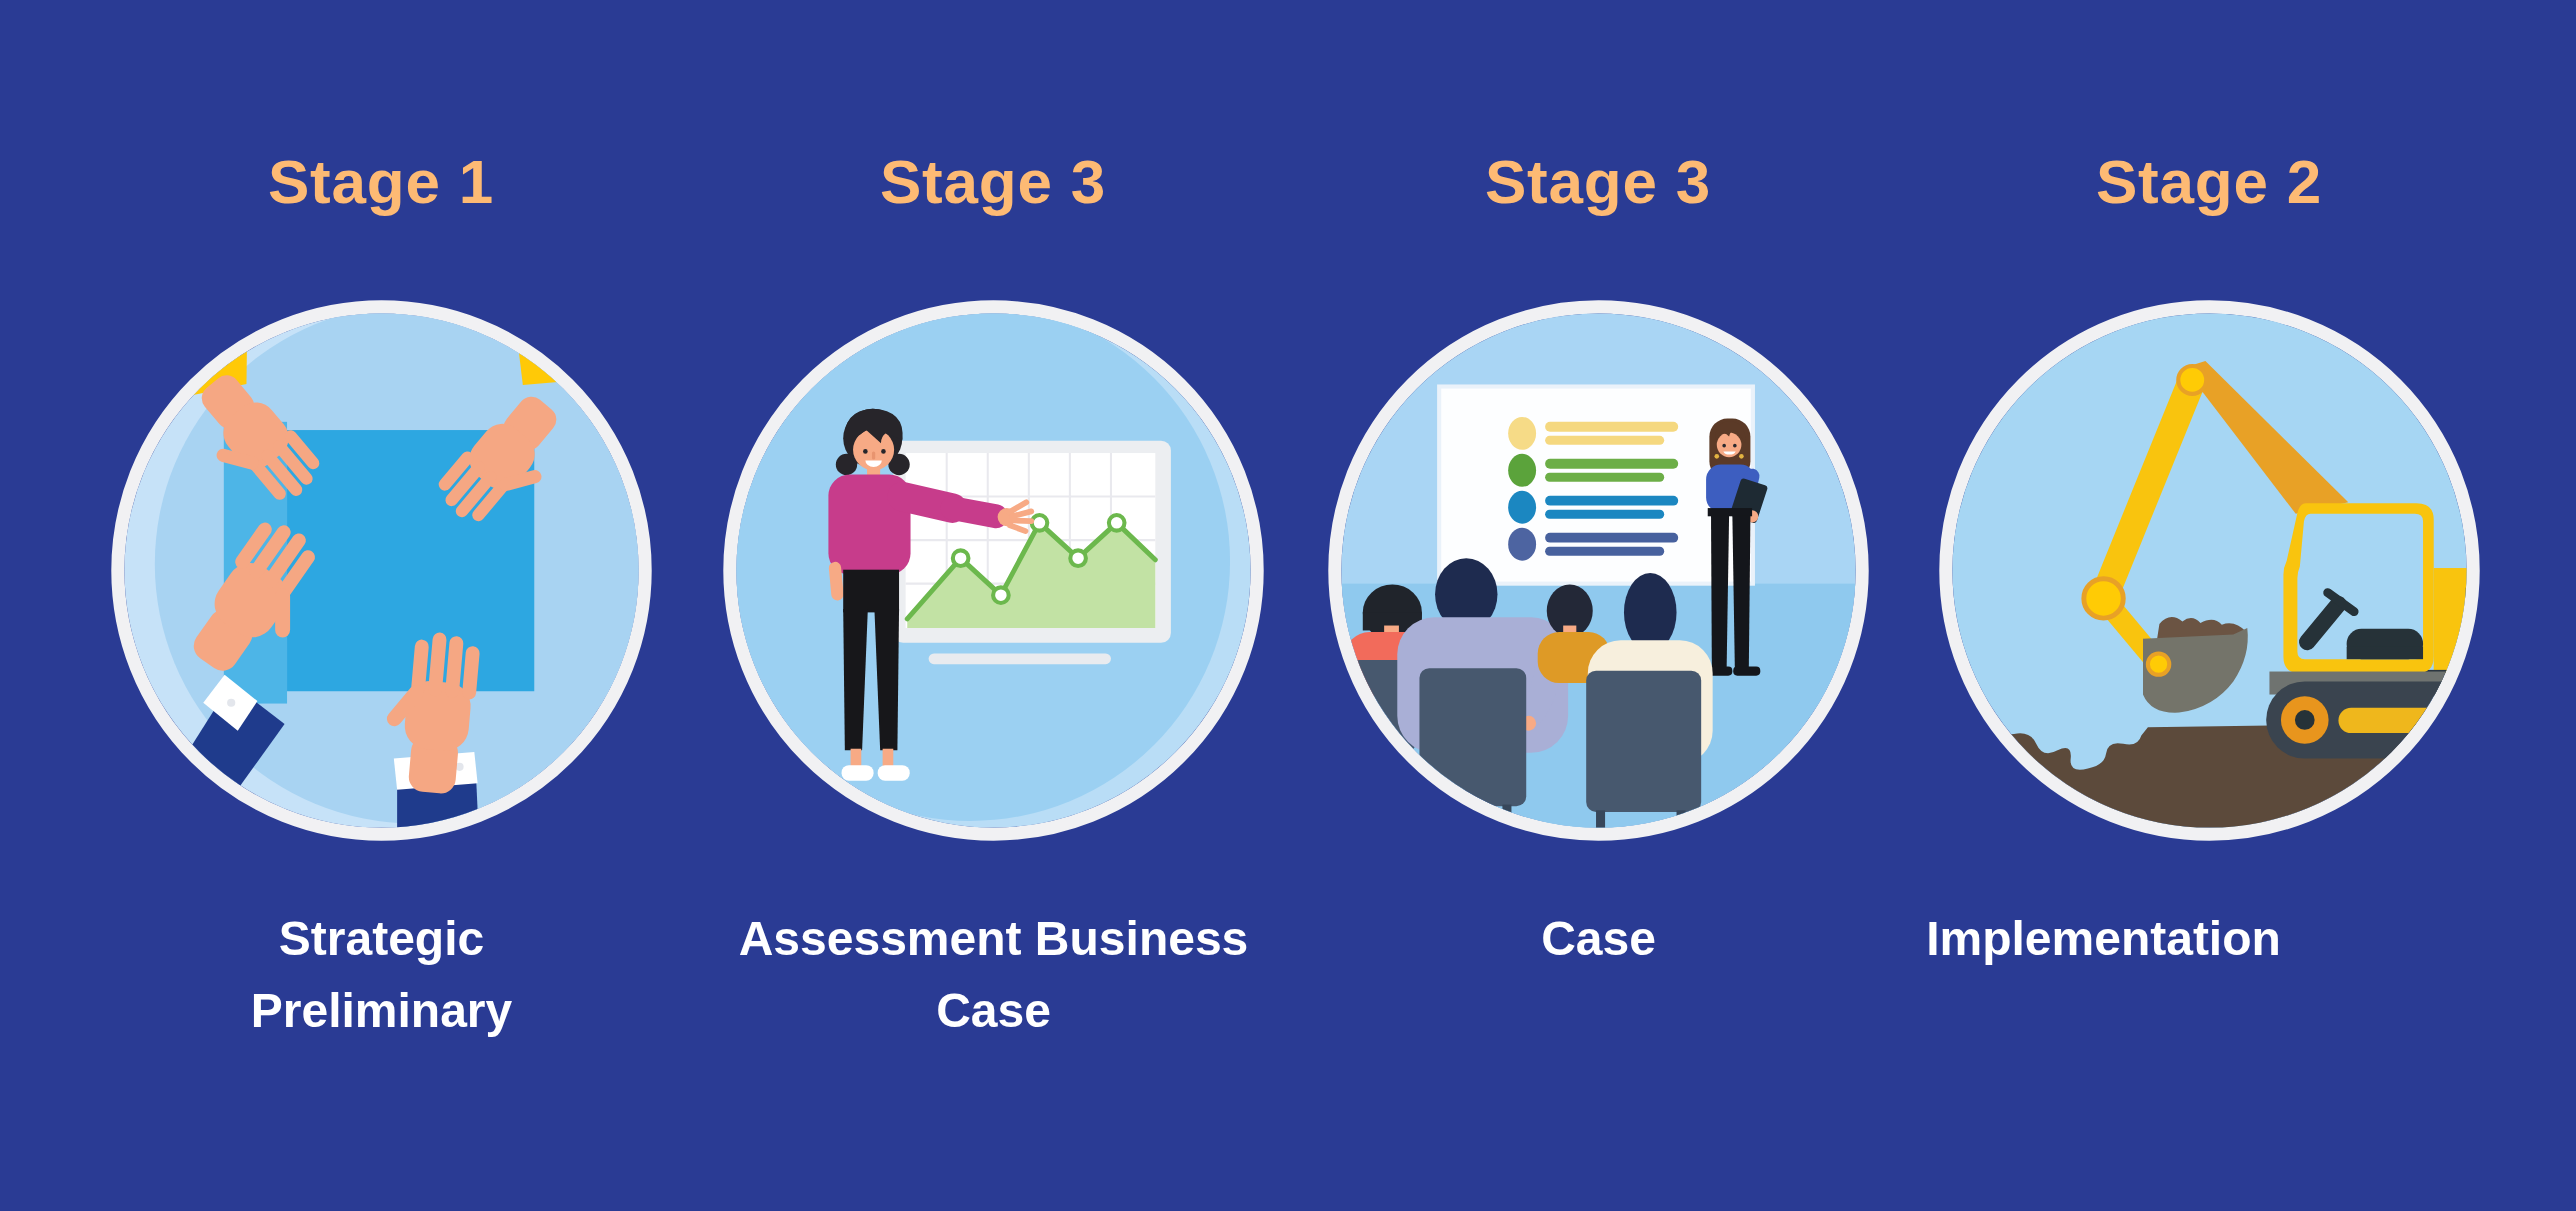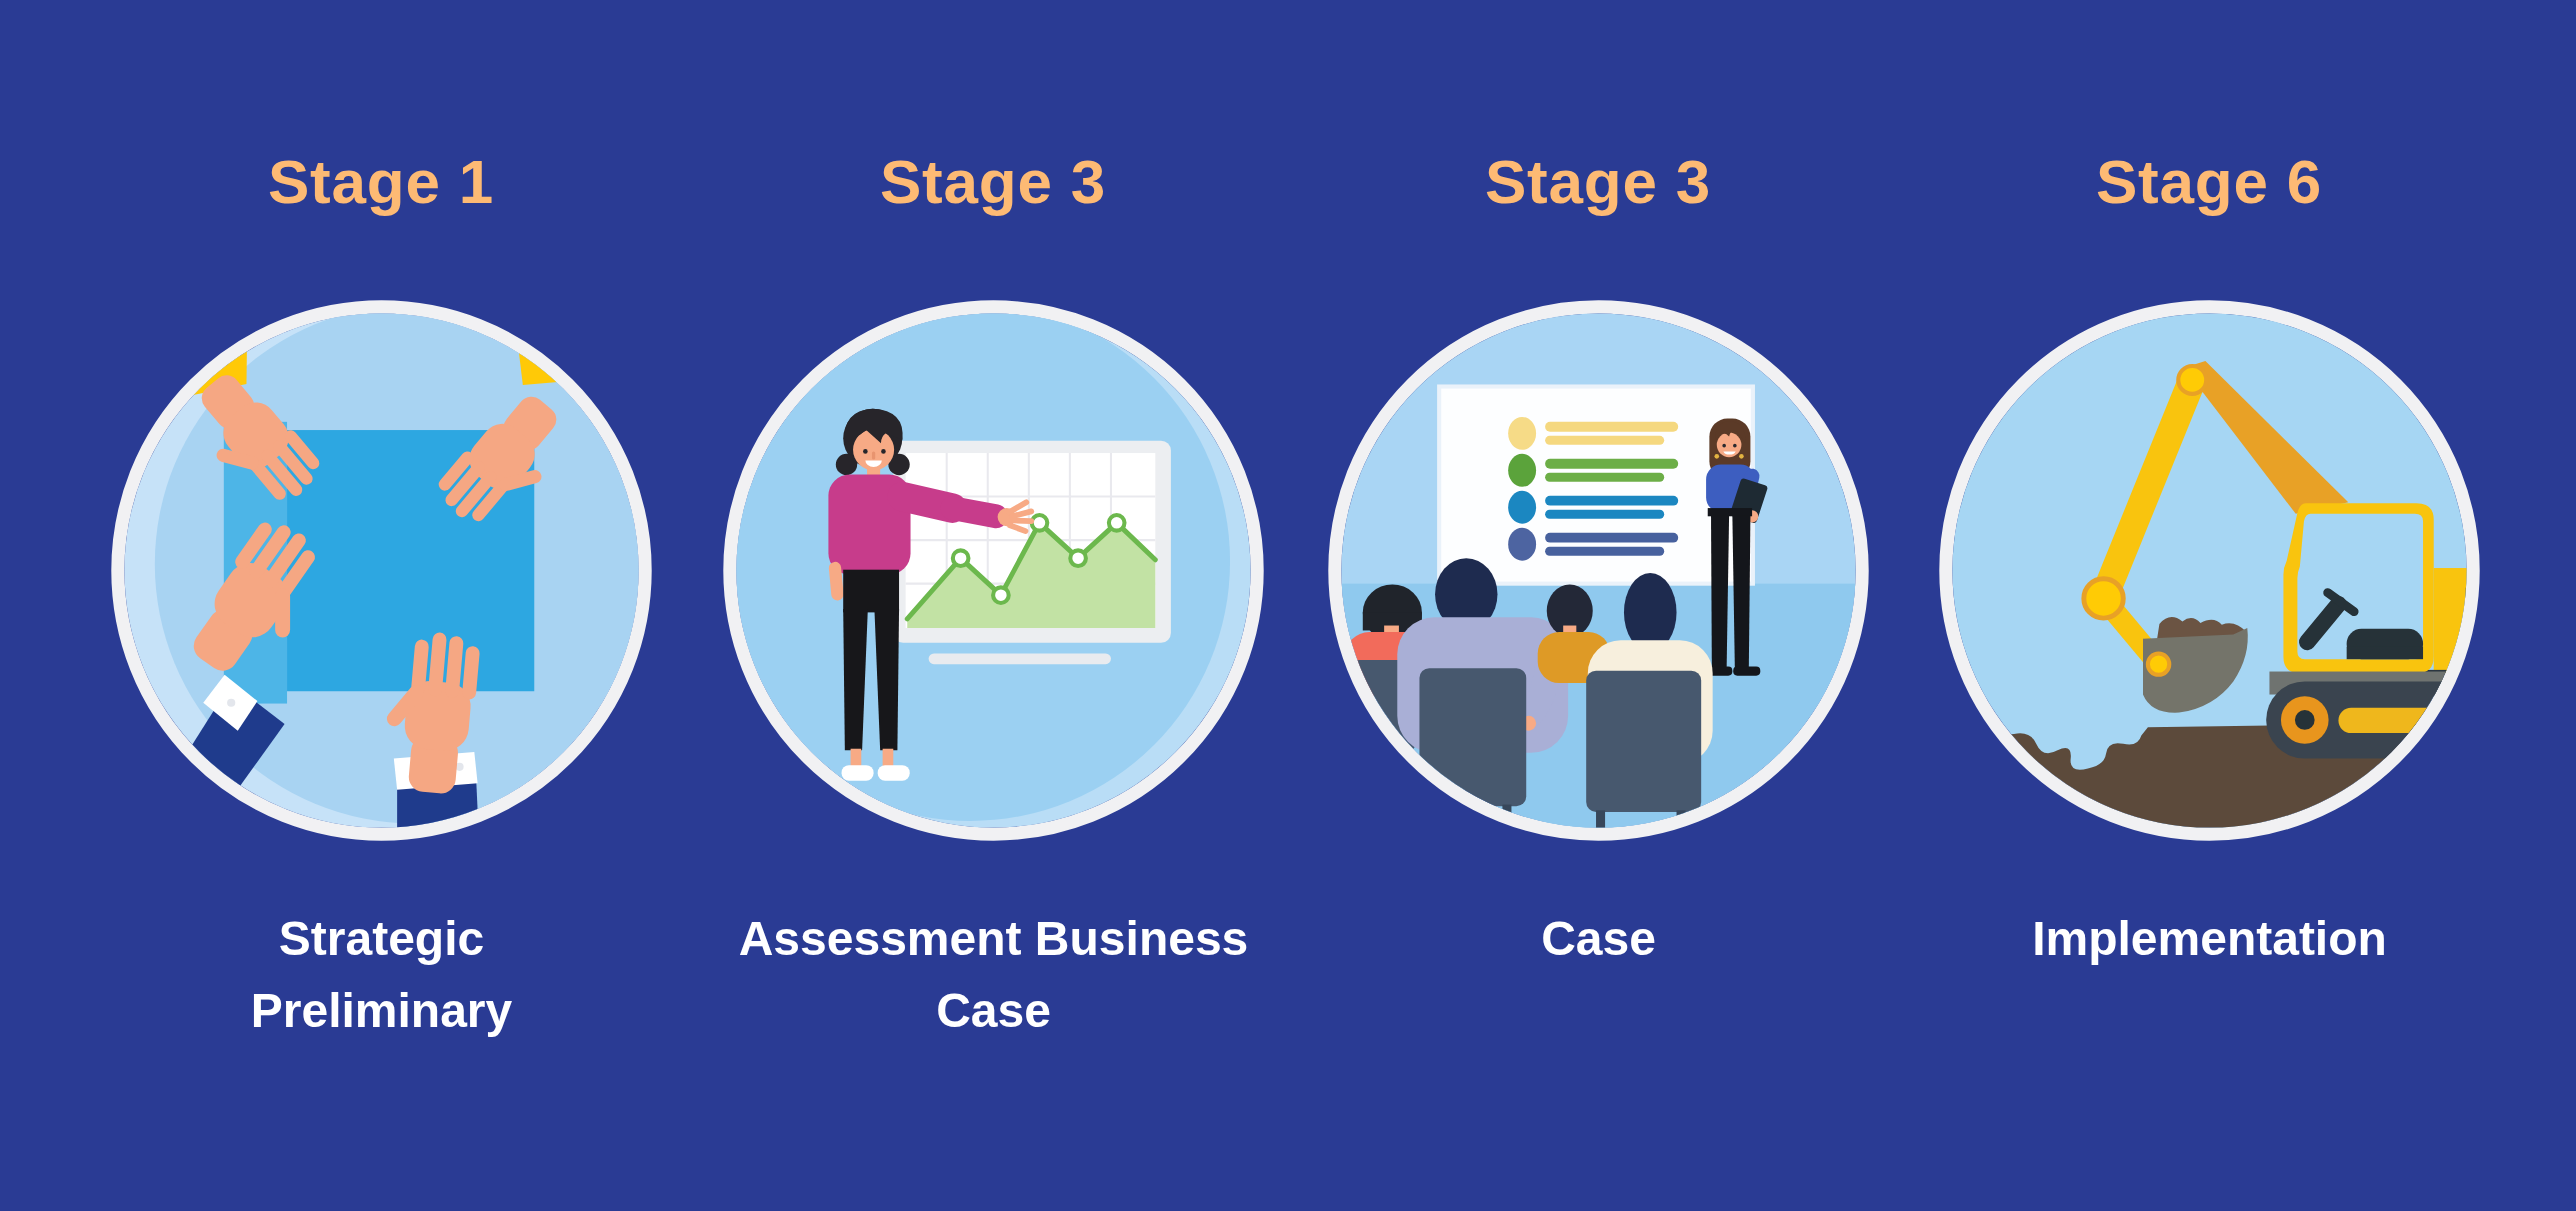--- a/index.html
+++ b/index.html
@@ -247,21 +247,21 @@
       </g>
     </g>
   </g>
 </svg>
 </div>
 
 <div class="stage-label" style="left:1303px">
   <span>Case</span>
 </div>
 
-<div class="stage-title" style="left:1922px">Stage 6</div>
+<div class="stage-title" style="left:1922px">Stage 2</div>
 
 <div class="stage-circle" style="left:1936px">
 <svg width="547" height="547" viewBox="0 0 666 666">
   <defs>
         <clipPath id="clip4">
           <circle cx="333" cy="333" r="313"></circle>
         </clipPath>
       </defs>
   <circle cx="333" cy="333" r="321" fill="none" stroke="#F1F1F3" stroke-width="16"></circle>
   <g clip-path="url(#clip4)">
@@ -289,16 +289,16 @@
       <rect x="406" y="456" width="274" height="28" fill="#6F7370"></rect>
       <rect x="402" y="468" width="282" height="94" rx="47" fill="#3A444F"></rect>
       <circle cx="449" cy="515" r="29" fill="#E8951D"></circle>
       <circle cx="449" cy="515" r="12" fill="#263238"></circle>
       <rect x="490" y="500" width="178" height="31" rx="15.5" fill="#EFB71C"></rect>
     </g>
   </g>
 </svg>
 </div>
 
-<div class="stage-label" style="left:1914px">
+<div class="stage-label" style="left:1808px">
   <span>Implementation</span>
 </div>
 
 
 </body></html>

